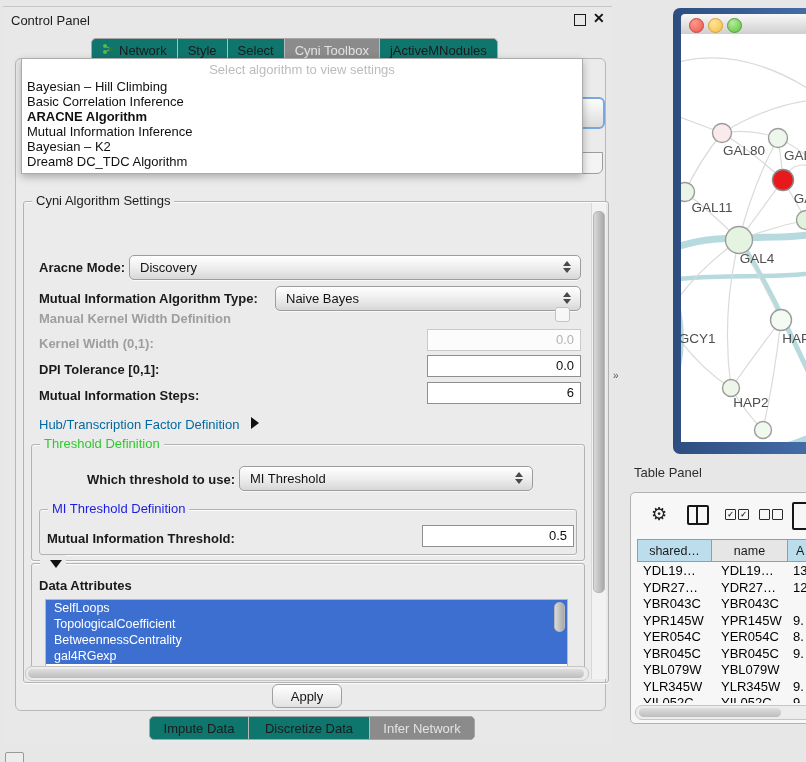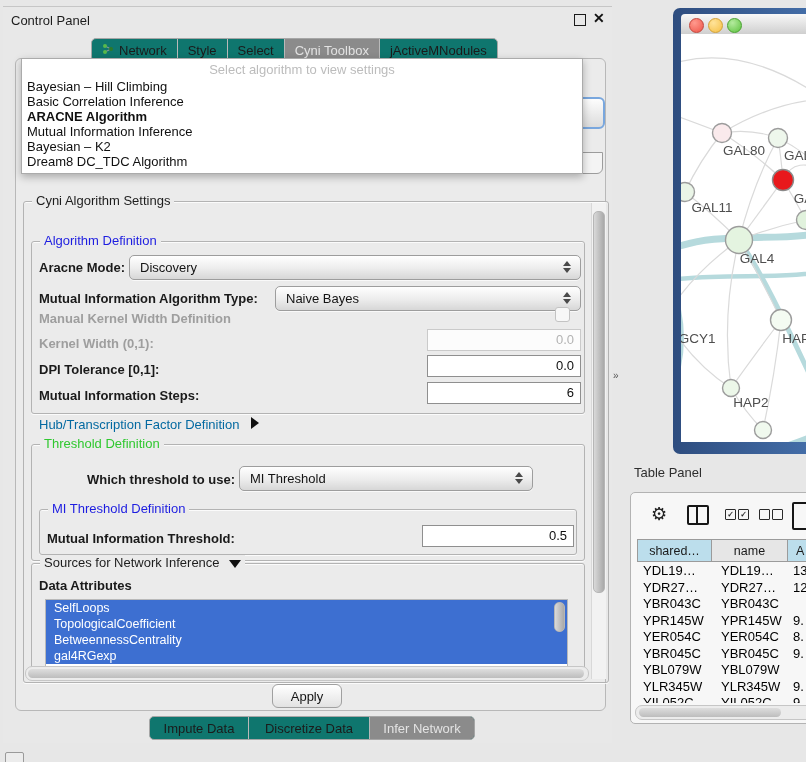--- a/index.html
+++ b/index.html
@@ -138,23 +138,20 @@
     </div>
 
     <div class="abs group" style="left:20px;top:194px;width:584px;height:480px;">
       <div class="gtitle">Cyni Algorithm Settings</div>
     </div>
 
     <div class="abs" style="left:588px;top:196px;width:14px;height:476px;background:#f2f2f2;border-left:1px solid #d8d8d8;">
       <div class="vthumb" style="position:absolute;left:1px;top:8px;width:10px;height:380px;"></div>
     </div>
 
-    <div class="abs group" style="left:28px;top:234px;width:552px;height:171px;">
-      <div class="gtitle blue">Algorithm Definition</div>
-    </div>
     <div class="abs lbl" style="left:36px;top:253px;">Aracne Mode:</div>
     <div class="abs combo" style="left:126px;top:248px;width:450px;">
       <div class="val">Discovery</div>
       <div class="arr">
           <div class="tri-up"></div>
           <div class="tri-dn"></div>
         </div>
     </div>
     <div class="abs lbl" style="left:36px;top:284px;">Mutual Information Algorithm Type:</div>
     <div class="abs combo" style="left:272px;top:279px;width:304px;">
@@ -190,21 +187,20 @@
         </div>
     </div>
     <div class="abs group" style="left:36px;top:502px;width:536px;height:44px;">
       <div class="gtitle blue">MI Threshold Definition</div>
     </div>
     <div class="abs lbl" style="left:44px;top:524px;">Mutual Information Threshold:</div>
     <div class="abs field" style="left:419px;top:518px;width:144px;">0.5</div>
 
     <div class="abs group" style="left:28px;top:556px;width:552px;height:112px;">
       <div class="gtitle">
-        <span>Sources for Network Inference</span>
         <span class="disc-down" style="margin-left:6px;position:relative;top:1px;"></span>
       </div>
     </div>
     <div class="abs lbl" style="left:36px;top:571px;">Data Attributes</div>
     <div id="attrlist" class="abs">
       <div class="row">SelfLoops</div>
       <div class="row">TopologicalCoefficient</div>
       <div class="row">BetweennessCentrality</div>
       <div class="row">gal4RGexp</div>
       <div class="vthumb" style="position:absolute;right:2px;top:2px;width:9px;height:28px;"></div>

